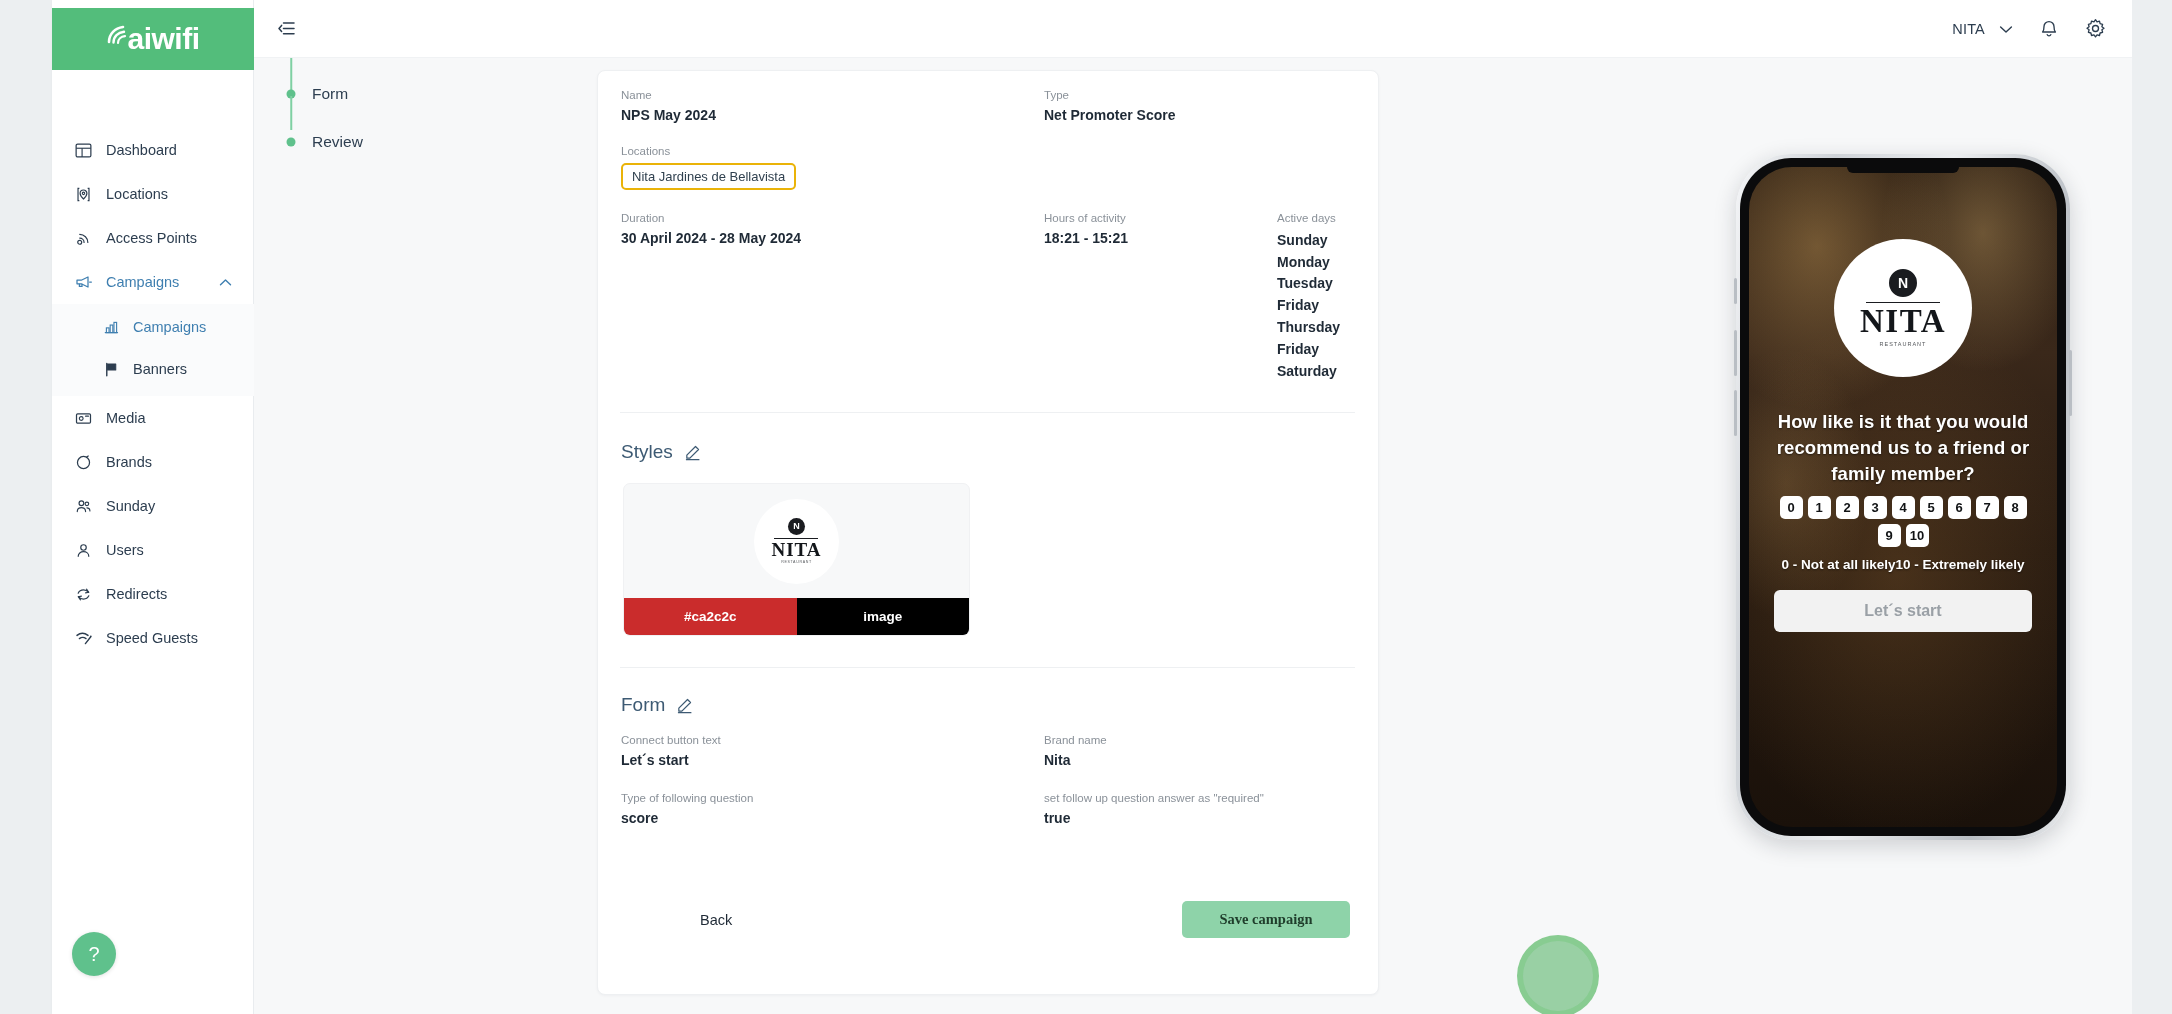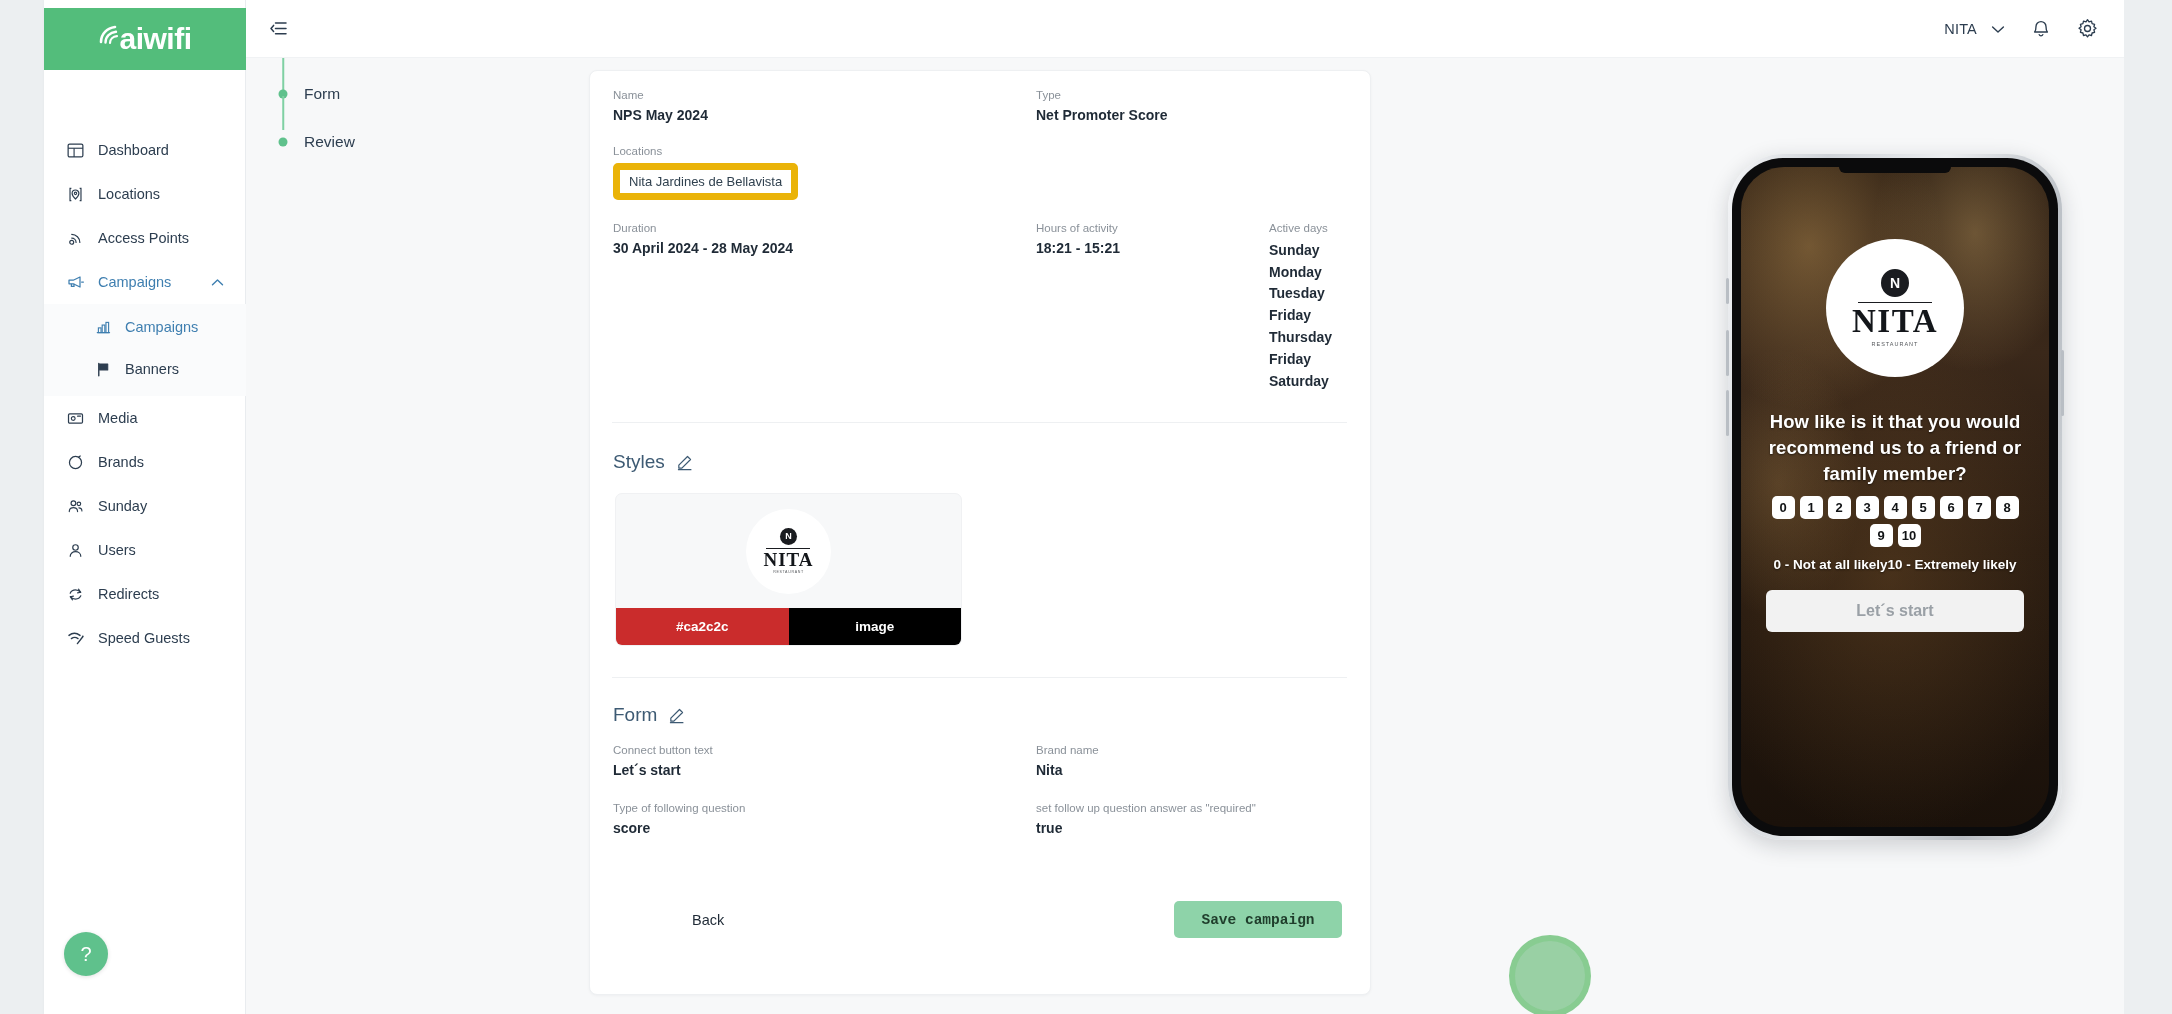--- a/index.html
+++ b/index.html
@@ -2,21 +2,21 @@
 <html><head>
 <meta charset="utf-8">
 <style>
   * { box-sizing: border-box; margin: 0; padding: 0; }
   html, body {
     width: 2172px; height: 1014px;
     font-family: "Liberation Sans", sans-serif;
     background: #eceff1;
     overflow: hidden;
   }
-  #root { position: relative; width: 2124px; height: 1014px; }
+  #root { position: relative; width: 2124px; height: 1014px; margin-left: 8px; }
 
   
   .sidebar {
     position: absolute; left: 44px; top: 0; width: 202px; height: 1014px;
     background: #ffffff; border-right: 1px solid #e9ecef;
     box-shadow: 0 0 3px rgba(0,0,0,0.04);
   }
   .logo-block {
     position: absolute; left: 0; top: 8px; width: 202px; height: 62px;
     background: #53bd7b; display: flex; align-items: center; justify-content: center;
@@ -94,21 +94,21 @@
   .card-inner { position: relative; padding: 14px 30px 0 23px; }
 
   .fld-label { font-size: 11.5px; color: #8a9199; margin-bottom: 4px; line-height: 1.2; }
   .fld-value { font-size: 14px; color: #1f2a36; font-weight: 600; line-height: 1.25; }
 
   .row { display: flex; gap: 48px; }
   .col-a { width: 375px; }
   .col-c { flex: 1; }
 
   .chip {
-    display: inline-block; border: 7px solid #eab308; border-radius: 5px;
+    display: inline-block; border: 2px solid #eab308; border-radius: 5px;
     padding: 4px 9px; font-size: 13px; color: #30414f; background: #fff;
     white-space: nowrap;
   }
   .daylist { font-size: 14px; color: #1f2a36; font-weight: 600; line-height: 21.8px; }
 
   .divider { height: 1px; background: #eef0f2; margin: 0 -7px 0 -1px; }
 
   .sec-head { display: flex; align-items: center; gap: 11px; }
   .sec-title { font-size: 19px; color: #3d5a73; font-weight: 500; }
   .edit-ic { cursor: pointer; display:flex; }
@@ -134,21 +134,21 @@
     position: absolute; left: 4px; right: 0; bottom: 56px;
     display: flex; align-items: center; padding: 0 28px 0 0;
   }
   .btn-back {
     margin-left: 84px; background: none; border: none; font-size: 14.5px;
     color: #1f2a36; cursor: pointer; font-family: inherit; padding: 8px 14px;
   }
   .btn-save {
     margin-left: auto; width: 168px; height: 37px; border: none; border-radius: 5px;
     background: #8ed3a9; color: #1f3d2b; font-size: 14.5px; font-weight: 700;
-    cursor: pointer; font-family: Liberation Mono, monospace; position: relative;
+    cursor: pointer; font-family: Liberation Serif, serif; position: relative;
   }
   .click-ring {
     position: absolute; left: 1263px; top: 877px; width: 82px; height: 82px;
     border-radius: 50%; background: rgba(76,175,94,0.55);
     border: 6px solid rgba(120,200,130,0.55); pointer-events: none;
   }
 
   
   .phone-wrap { position: absolute; left: 1482px; top: 96px; }
   .phone-outer {

